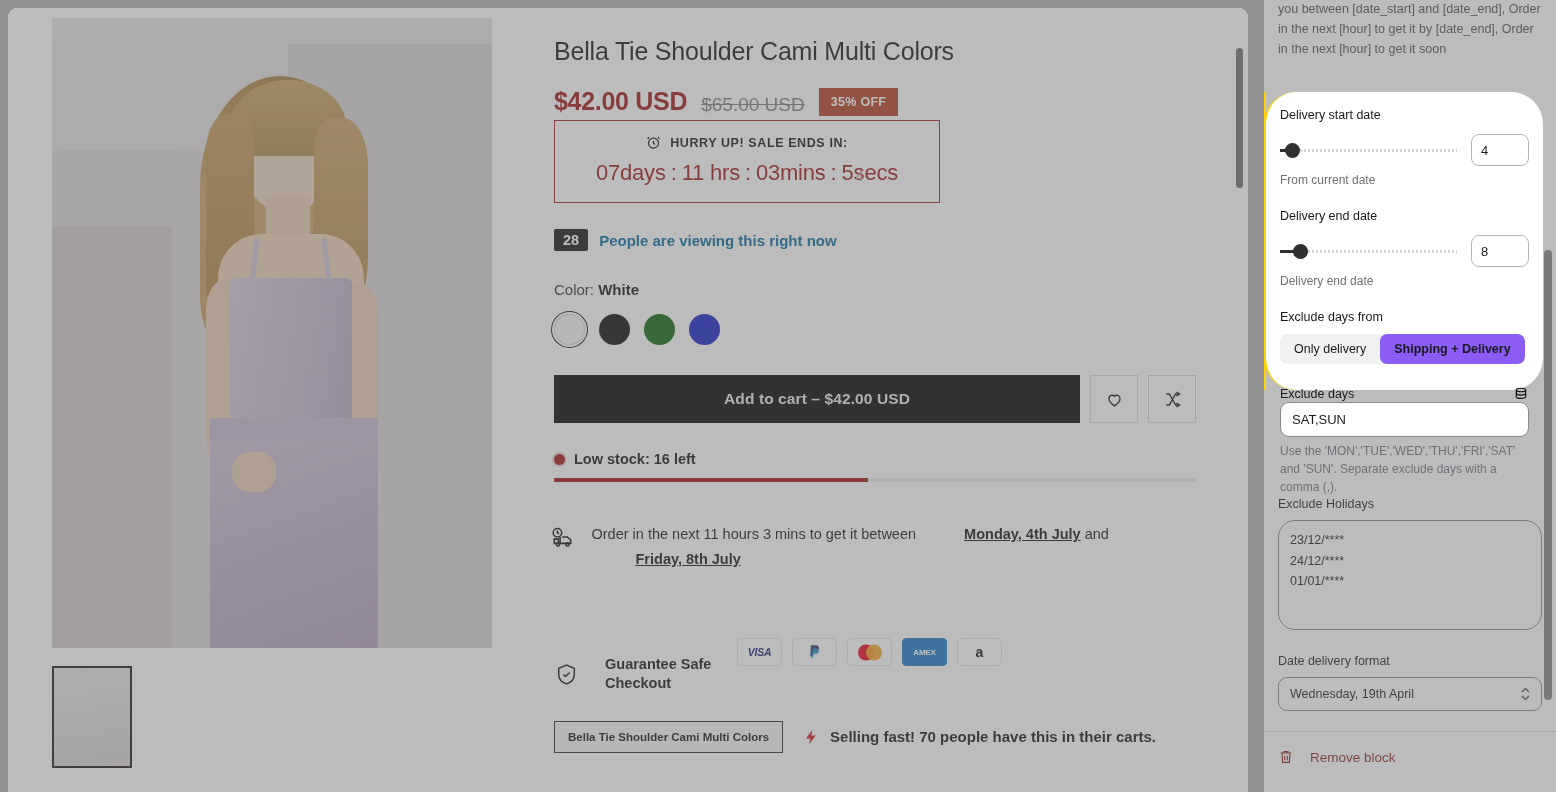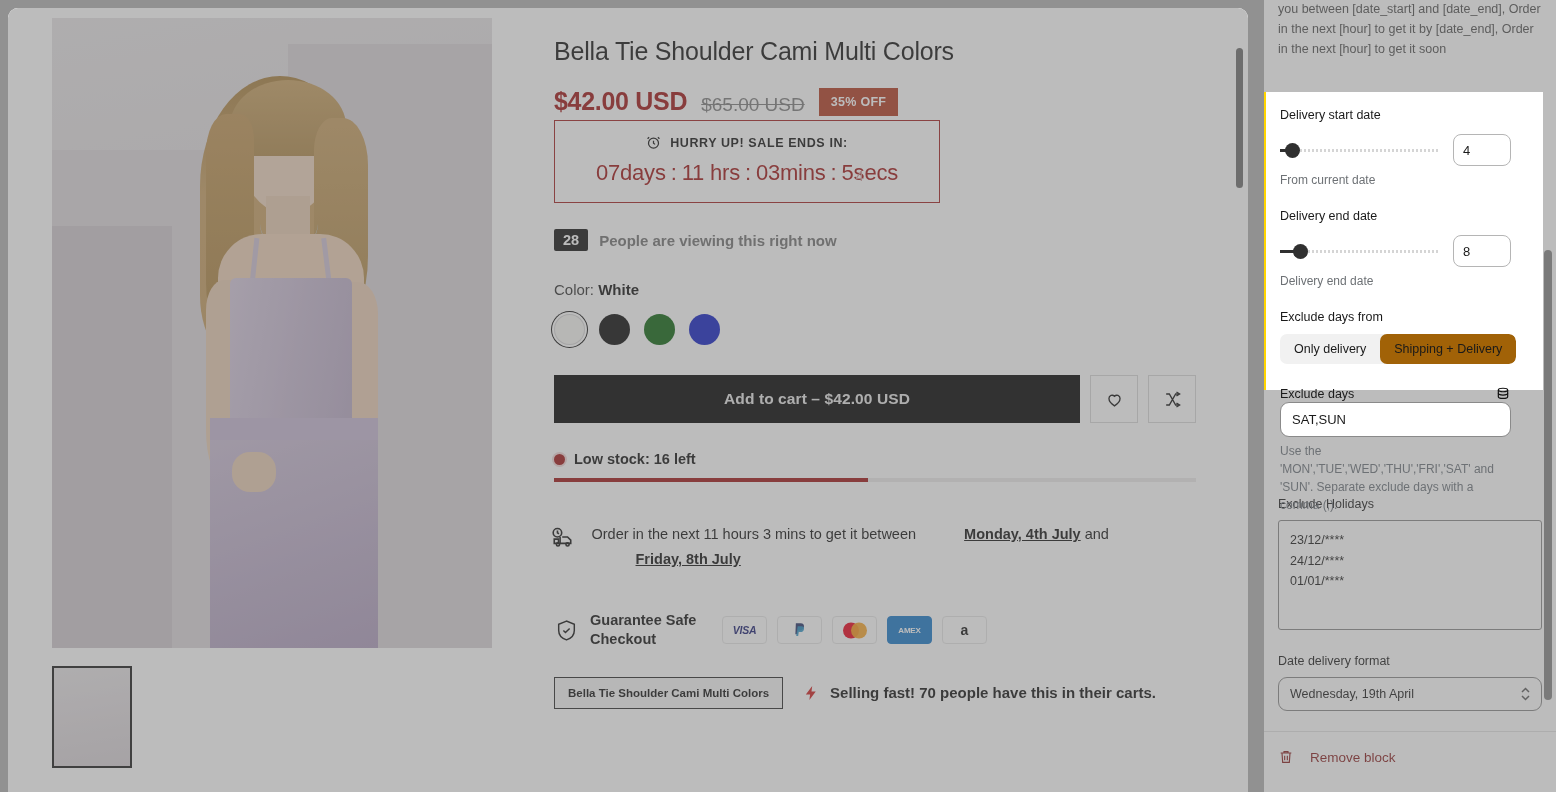--- a/index.html
+++ b/index.html
@@ -142,21 +142,21 @@
   .cd-sep { padding: 0 5px; }
   .cd-secs { position:relative; display:inline-block; }
   .cd-secs .ghost { position:absolute; left:14px; top:7px; font-size:15px; color:#cf9c9c; }
 
   
   .viewers { display:flex; align-items:center; gap:11px; margin-top:26px; }
   .viewers-count {
     background:#111; color:#fff; font-size:14.5px; font-weight:700;
     padding: 3px 9px; border-radius:2px;
   }
-  .viewers-text { font-size:15px; font-weight:700; color:#737373; }
+  .viewers-text { font-size:15px; font-weight:700; color:#0369a1; }
 
   
   .color-label { margin-top: 30px; font-size:15px; color:#333; }
   .color-label b { color:#111; font-weight:700; }
   .swatches { display:flex; gap:14px; margin-top:16px; }
   .sw { width:31px; height:31px; border-radius:50%; cursor:pointer; }
   .sw.selected { box-shadow: 0 0 0 2px #fff inset, 0 0 0 3px #111; }
 
   
   .cart-row { display:flex; gap:10px; margin-top:30px; align-items:stretch; }
@@ -181,21 +181,21 @@
   .delivery-box {
     margin-top:22px; margin-left:-22px; width: 650px;
     background:#fff; padding:18px 20px 18px 18px;
     display:flex; gap:16px; align-items:flex-start;
   }
   .delivery-text { font-size:14.5px; color:#111; line-height:1.7; }
   .delivery-text u { text-decoration: underline; font-weight:700;margin-left:44px; }
 
   
   .checkout-row { display:flex; align-items:center; gap:20px; margin-top:22px; }
-  .guarantee { display:flex; align-items:center; gap:11px; }
+  .guarantee { display:flex; align-items:center; gap:26px;margin-top:44px; }
   .guarantee-text { font-size:14.5px; font-weight:700; color:#111; line-height:1.3; max-width:112px; }
   .pays { display:flex; gap:10px; align-items:center; }
   .pay {
     width:45px; height:28px; border:1px solid #e6e6e6; border-radius:4px;
     background:#fff; display:flex; align-items:center; justify-content:center;
     font-size:9px; font-weight:700;
   }
   .pay-visa { color:#1a1f71; font-size:10.5px; font-style:italic; letter-spacing:-0.2px; }
   .pay-amex { background:#1878c8; border-color:#1878c8; color:#fff; font-size:8px; letter-spacing:-0.2px; }
   .pay-amz { color:#111; font-size:14px; font-weight:700; }
@@ -230,21 +230,22 @@
   .settings-inner { position:absolute; left:0; top:0; width:292px; }
 
   .sec { padding: 0 14px; }
   .help-top { padding: 0 14px; font-size:12.5px; color:#4f4f4f; line-height:1.58; padding-top:0; }
 
   
   .hl-card {
     position:absolute; left:0; top:92px; width:279px; height:298px;
     background:#fff; z-index:50;
     border-left: 2px solid #ffd400;
-    padding: 16px 32px 0 14px;
+    padding: 16px 14px 0 14px;
+    border-radius: 32px;
   }
   .hl-card::before {
     content:""; position:absolute; left:-2px; top:0; width:2px; height:100%;
     background:#ffd400;
   }
 
   .f-label { font-size:12.5px; color:#1a1a1a; font-weight:400; }
   .f-help { font-size:12px; color:#6d7175; line-height:1.5; margin-top:5px; }
 
   .slider-row { display:flex; align-items:center; gap:14px; margin-top:12px; }
@@ -269,32 +270,32 @@
 
   .seg-group {
     display:flex; margin-top:10px; border-radius:7px; overflow:hidden;
     background:#f1f1f1; width:fit-content;
   }
   .seg {
     font-size:12.5px; padding:8px 14px; cursor:pointer; color:#1a1a1a;
     border:none; background:transparent; font-family:"Liberation Sans",sans-serif;
     white-space:nowrap;
   }
-  .seg.active { background:#a16207; font-weight:400; border-radius:7px;text-align:center; }
+  .seg.active { background:#8b5cf6; font-weight:700; border-radius:7px;text-align:center; }
 
   .label-row { display:flex; align-items:center; justify-content:space-between; margin-top:22px; }
   .text-input {
     width:100%; height:35px; 
     border:1px solid #8a8a8a; border-radius:9px; background:#fff;
     font-size:13px; color:#1a1a1a; padding:0 11px;
     font-family:"Liberation Sans",sans-serif; outline:none;
   }
   .textarea {
     width:100%; height:110px; margin-top:9px; resize:none;
-    border:1px solid #8a8a8a; border-radius:3px; background:#fff;
+    border:1px solid #8a8a8a; border-radius:17px; background:#fff;
     font-size:12.5px; color:#1a1a1a; padding:9px 11px; line-height:1.62;
     font-family:"Liberation Sans",sans-serif; outline:none;
   }
   .select-wrap { position:relative; margin-top:9px; }
   .select-box {
     width:100%; height:34px; border:1px solid #8a8a8a; border-radius:9px;
     background:#fff; font-size:12.5px; color:#1a1a1a;
     display:flex; align-items:center; padding:0 11px; cursor:pointer;
   }
   .select-caret { position:absolute; right:11px; top:8px; }

